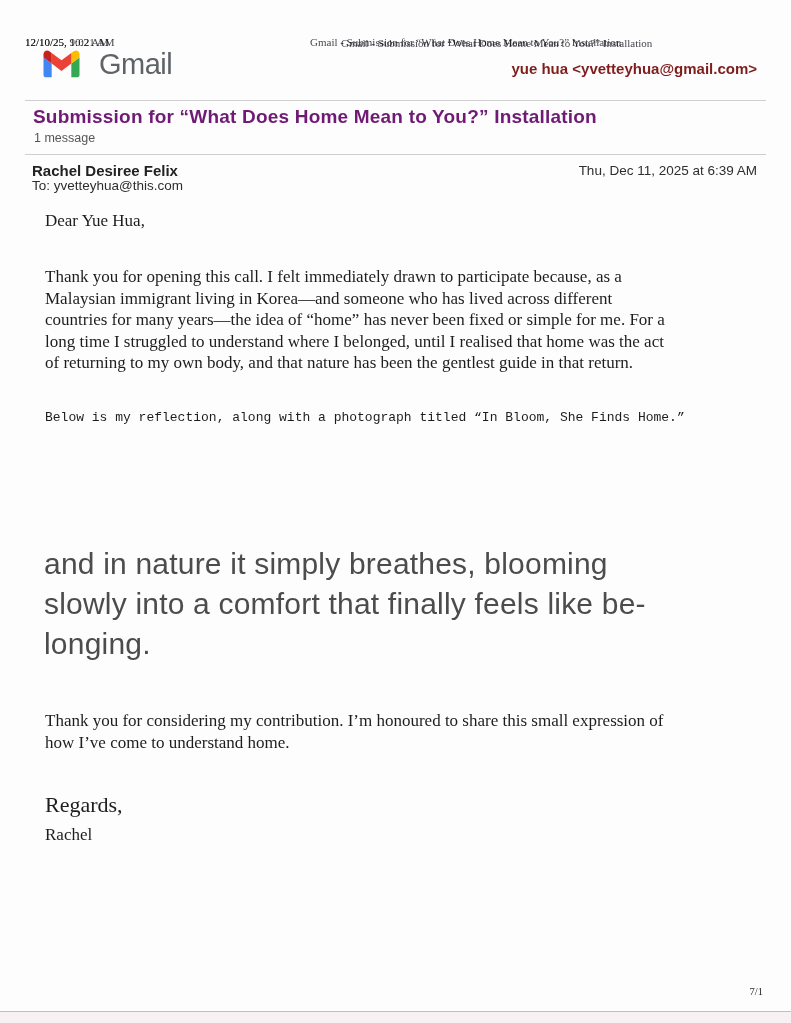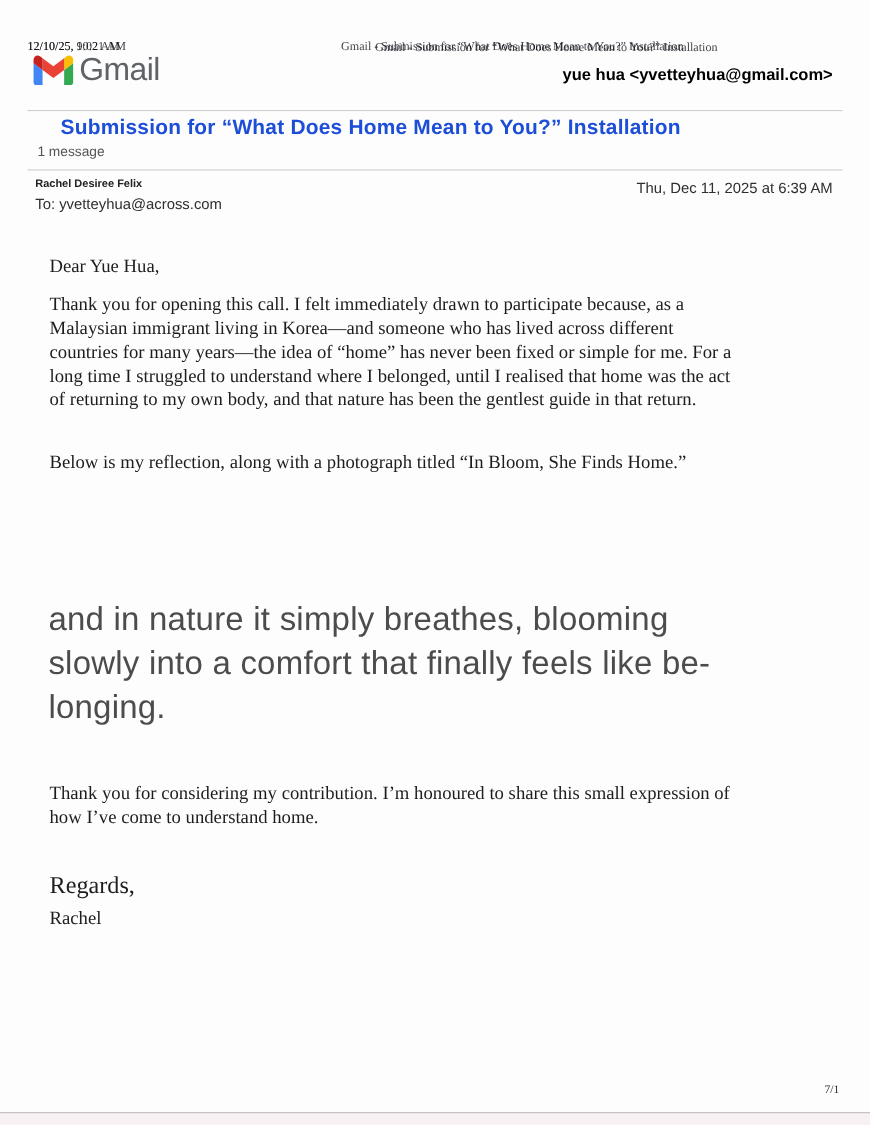--- a/index.html
+++ b/index.html
@@ -24,51 +24,51 @@
   .print-date{top:12px;left:25px;width:200px;height:16px;}
   .print-title{top:12px;left:310px;width:340px;height:16px;}
   .print-title .layer.ghost{left:31px;top:0.5px;}
   .print-footer-url{top:986px;left:25px;width:700px;height:14px;font-size:10.5px;}
   .print-footer-url .layer.ghost{left:2px;top:1px;}
   .print-footer-page{
     position:absolute;top:986px;right:28px;
     font-family:"Liberation Serif", serif;font-size:10.5px;color:#2b2b33;
   }
   
-  .logo-row{position:absolute;top:46px;left:25px;display:flex;align-items:center;gap:0;}
+  .logo-row{position:absolute;top:46px;left:38px;display:flex;align-items:center;gap:14px;}
   .gmail-mark{width:47px;height:36px;}
   .gmail-word{
     font-size:29px;color:#5f6368;letter-spacing:-0.5px;
     font-family:"Liberation Sans", sans-serif;
   }
   .account{
     position:absolute;top:60px;right:34px;
-    font-size:15px;font-weight:700;color:#000000;
+    font-size:15px;font-weight:700;color:#7f1d1d;
   }
   
   .rule{position:absolute;left:25px;right:25px;height:0;border-top:1px solid #cfcfcf;}
   .rule1{top:100px;}
   .rule2{top:154px;}
   .subject{
     position:absolute;top:106px;left:33px;right:33px;
-    font-size:19px;font-weight:700;color:#1d4ed8;letter-spacing:0.2px;margin-left:22px;
+    font-size:19px;font-weight:700;color:#701a75;letter-spacing:0.2px;
   }
   .msg-count{position:absolute;top:131px;left:34px;font-size:12.5px;color:#555;}
   
-  .sender-name{position:absolute;top:162px;left:32px;font-size:10px;font-weight:700;color:#222;}
+  .sender-name{position:absolute;top:162px;left:32px;font-size:15px;font-weight:700;color:#222;}
   .to-line{position:absolute;top:178px;left:32px;font-size:13.5px;color:#2e2e2e;}
   .msg-date{position:absolute;top:163px;right:34px;font-size:13.5px;color:#2e2e2e;text-align:center;}
   
   .serif{font-family:"Liberation Serif", serif;color:#1d1d1d;}
-  .greeting{position:absolute;top:211px;left:45px;font-size:17px;margin-top:21px;}
+  .greeting{position:absolute;top:211px;left:45px;font-size:17px;}
   .para1{
     position:absolute;top:266px;left:45px;width:700px;
     font-size:17px;line-height:21.6px;white-space:pre-line;
   }
-  .para2{position:absolute;top:410px;left:45px;width:700px;font-size:17px;}
+  .para2{position:absolute;top:410px;left:45px;width:700px;font-size:13px;font-family:Liberation Mono, monospace;}
   .quote{
     position:absolute;left:44px;width:720px;
     font-size:30px;line-height:40px;color:#4c4c4c;
     letter-spacing:0.2px;white-space:pre-line;
     font-family:"Liberation Sans", sans-serif;
   }
   .quote1{top:472px;}
   .quote2{top:544px;}
   .closing{
     position:absolute;top:710px;left:45px;width:710px;
@@ -107,21 +107,21 @@
     <span class="gmail-word">Gmail</span>
   </div>
   <div class="account">yue hua &lt;yvetteyhua@gmail.com&gt;</div>
 
   <div class="rule rule1"></div>
   <div class="subject">Submission for “What Does Home Mean to You?” Installation</div>
   <div class="msg-count">1 message</div>
   <div class="rule rule2"></div>
 
   <div class="sender-name">Rachel Desiree Felix</div>
-  <div class="to-line">To: yvetteyhua@across.com</div>
+  <div class="to-line">To: yvetteyhua@this.com</div>
   <div class="msg-date">Thu, Dec 11, 2025 at 6:39 AM</div>
 
   <div class="greeting serif">Dear Yue Hua,</div>
   <div class="para1 serif">Thank you for opening this call. I felt immediately drawn to participate because, as a
 Malaysian immigrant living in Korea—and someone who has lived across different
 countries for many years—the idea of “home” has never been fixed or simple for me. For a
 long time I struggled to understand where I belonged, until I realised that home was the act
 of returning to my own body, and that nature has been the gentlest guide in that return.</div>
   <div class="para2 serif">Below is my reflection, along with a photograph titled “In Bloom, She Finds Home.”</div>
 

